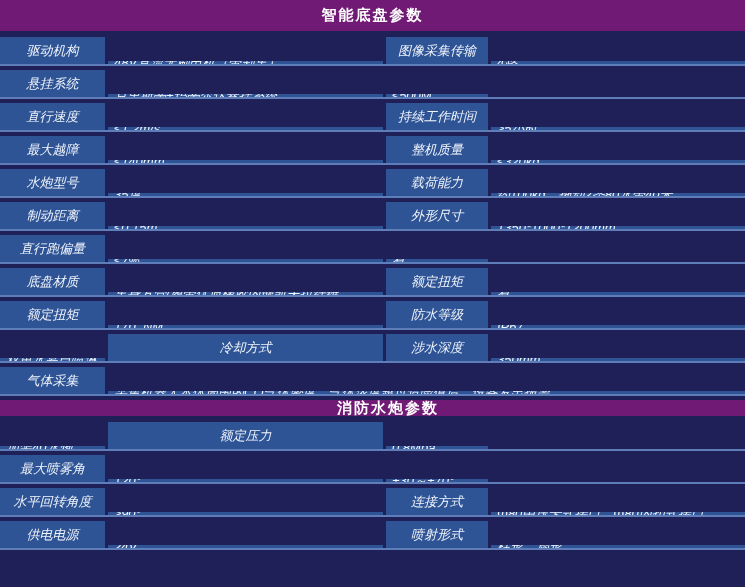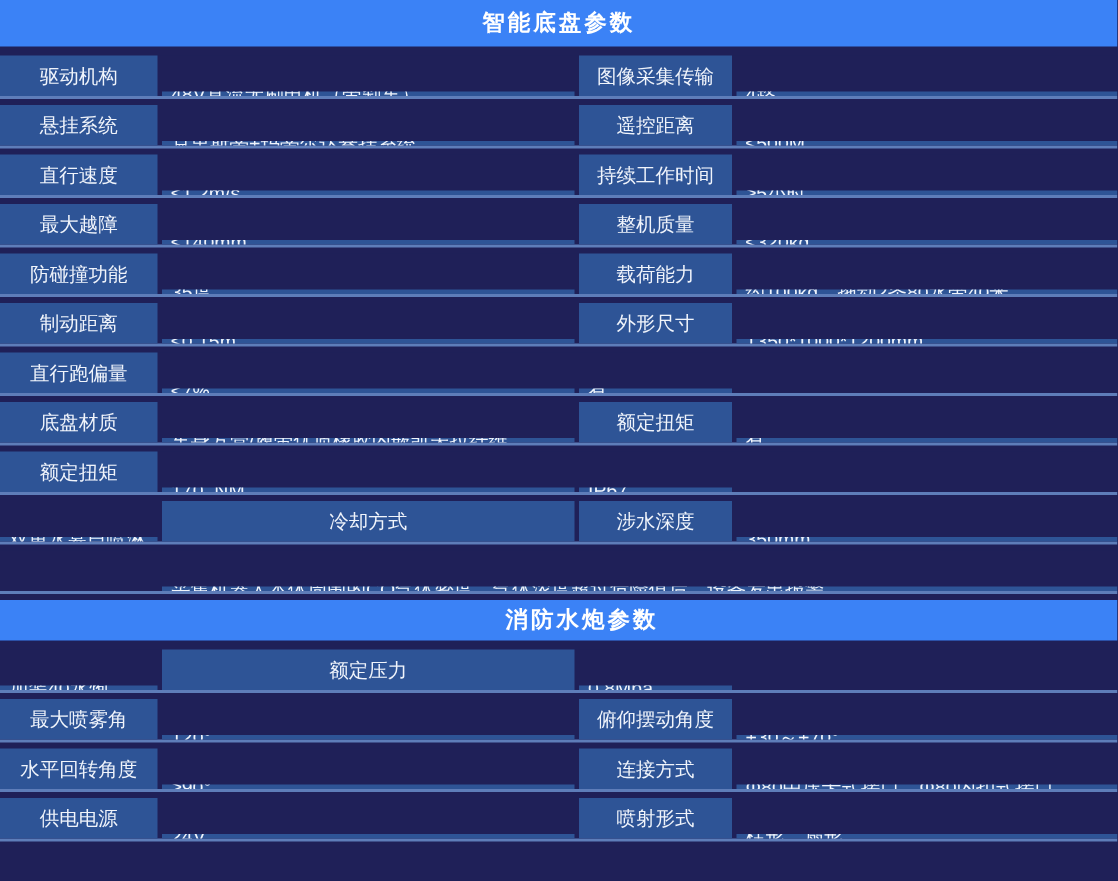--- a/index.html
+++ b/index.html
@@ -11,42 +11,43 @@
     height: 587px;
     overflow: hidden;
     background: #1f2058;
     font-family: "Liberation Sans", "DejaVu Sans", sans-serif;
   }
   #spec-table {
     width: 745px;
   }
   .section-header {
     height: 31px;
-    background: #3b82f6;
+    background: #701a75;
     color: #ffffff;
     display: flex;
     align-items: center;
     justify-content: center;
     font-size: 15px;
     font-weight: bold;
     letter-spacing: 2px;
     margin-bottom: 6px;
   }
   .section:nth-child(2) .section-header {
-    height: 27px;
+    height: 16px;
     padding-left: 31px;
   }
   .spec-row {
     display: grid;
     grid-template-columns: 105px 275px 102px 1fr;
     column-gap: 3px;
     height: 27px;
     background: #1f2058;
     border-bottom: 2px solid #5e7db9;
     margin-bottom: 4px;
+    font-style: italic;
   }
   .cell {
     background: #2e5496;
     color: #f0f4fb;
     font-size: 13px;
     display: flex;
     align-items: center;
     overflow: hidden;
   }
   .cell.label {
@@ -72,37 +73,36 @@
       <div class="section-header">智能底盘参数</div>
       <div class="spec-row">
         <div class="cell label">驱动机构</div>
         <div class="cell value">48V直流无刷电机（带刹车）</div>
         <div class="cell label">图像采集传输</div>
         <div class="cell value">4路</div>
       </div>
       <div class="spec-row">
         <div class="cell label">悬挂系统</div>
         <div class="cell value">克里斯蒂+玛蒂尔达悬挂系统</div>
-        <div class="cell label">遥控距离</div>
         <div class="cell value">≤500M</div>
       </div>
       <div class="spec-row">
         <div class="cell label">直行速度</div>
         <div class="cell value">≤1.2m/s</div>
         <div class="cell label">持续工作时间</div>
         <div class="cell value">≥5小时</div>
       </div>
       <div class="spec-row">
         <div class="cell label">最大越障</div>
         <div class="cell value">≤140mm</div>
         <div class="cell label">整机质量</div>
         <div class="cell value">≤320kg</div>
       </div>
       <div class="spec-row">
-        <div class="cell label">防碰撞功能</div>
+        <div class="cell label">水炮型号</div>
         <div class="cell value">35度</div>
         <div class="cell label">载荷能力</div>
         <div class="cell value">约100kg，拖动2条80水带40米</div>
       </div>
       <div class="spec-row">
         <div class="cell label">制动距离</div>
         <div class="cell value">≤0.15m</div>
         <div class="cell label">外形尺寸</div>
         <div class="cell value">1350*1000*1200mm</div>
       </div>
@@ -113,43 +113,44 @@
       </div>
       <div class="spec-row">
         <div class="cell label">底盘材质</div>
         <div class="cell value">车身方管/履带优质橡胶内嵌凯夫拉纤维</div>
         <div class="cell label">额定扭矩</div>
         <div class="cell value">有</div>
       </div>
       <div class="spec-row">
         <div class="cell label">额定扭矩</div>
         <div class="cell value">170  NM</div>
+        <div class="cell label">防水等级</div>
         <div class="cell value">IP67</div>
       </div>
       <div class="spec-row">
         <div class="cell value">双重水幕自喷淋</div>
         <div class="cell label">冷却方式</div>
         <div class="cell label">涉水深度</div>
         <div class="cell value">350mm</div>
       </div>
       <div class="spec-row">
+        <div class="cell label">气体采集</div>
         <div class="cell value span3">采集机器人本体周围的CO气体密度，气体浓度超过危险值后，设备发出报警</div>
       </div>
     </div>
     <div class="section">
       <div class="section-header">消防水炮参数</div>
       <div class="spec-row">
         <div class="cell value">加装40水炮</div>
         <div class="cell label">额定压力</div>
         <div class="cell value">0.8Mpa</div>
       </div>
       <div class="spec-row">
         <div class="cell label">最大喷雾角</div>
         <div class="cell value">120°</div>
-        <div class="cell label">俯仰摆动角度</div>
         <div class="cell value">+30～+70°</div>
       </div>
       <div class="spec-row">
         <div class="cell label">水平回转角度</div>
         <div class="cell value">≥90°</div>
         <div class="cell label">连接方式</div>
         <div class="cell value">Φ80中压卡式接口，Φ80内扣式接口</div>
       </div>
       <div class="spec-row">
         <div class="cell label">供电电源</div>

